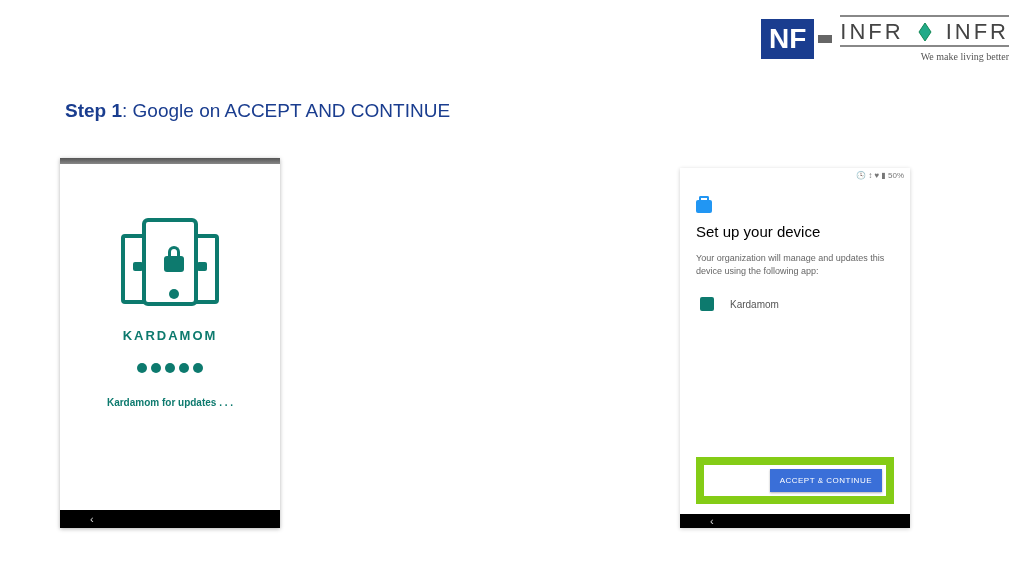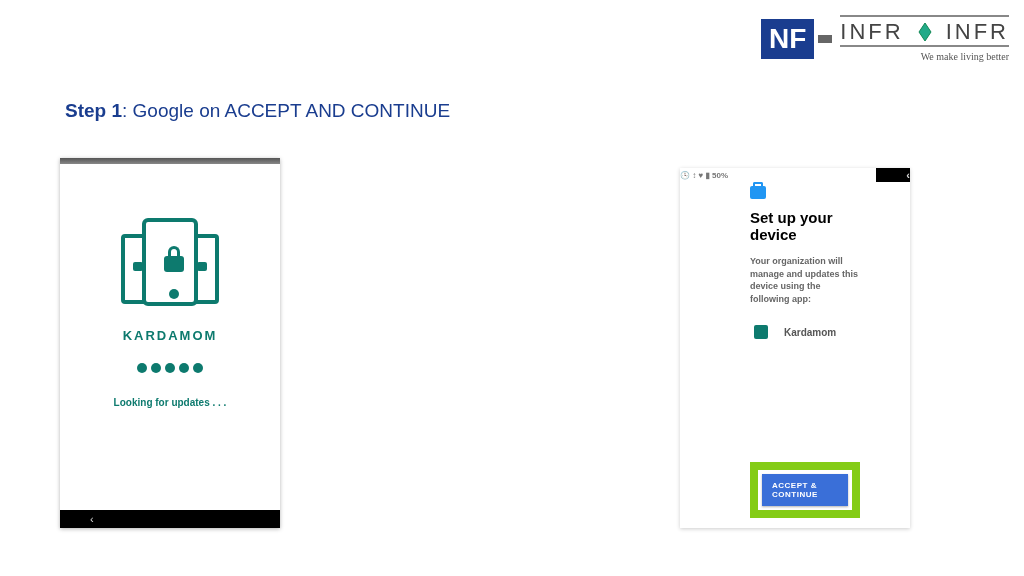--- a/index.html
+++ b/index.html
@@ -35,21 +35,21 @@
     .mini-lock-l { position: absolute; width: 10px; height: 9px; background: #0d7a6e; border-radius: 2px; top: 48px; left: 18px; }
     .mini-lock-r { position: absolute; width: 10px; height: 9px; background: #0d7a6e; border-radius: 2px; top: 48px; right: 18px; }
     .kardamom-title { color: #0d7a6e; font-weight: bold; letter-spacing: 2px; margin-top: 14px; font-size: 13px; }
     .dots-row { display: flex; gap: 4px; margin-top: 20px; }
     .dot { width: 10px; height: 10px; background: #0d7a6e; border-radius: 50%; }
     .looking-text { color: #0d7a6e; font-size: 10px; font-weight: bold; margin-top: 24px; }
     .phone-nav { height: 18px; background: #000; display: flex; align-items: center; padding-left: 30px; }
     .nav-back { color: #ddd; font-size: 11px; }
 
     
-    .phone-right { position: absolute; top: 168px; left: 680px; width: 230px; height: 360px; background: #fff; box-shadow: 0 1px 4px rgba(0,0,0,.2); display: flex; flex-direction: row; font-weight: bold; }
+    .phone-right { position: absolute; top: 168px; left: 680px; width: 230px; height: 360px; background: #fff; box-shadow: 0 1px 4px rgba(0,0,0,.2); display: flex; flex-direction: column; }
     .status-bar { height: 14px; display: flex; justify-content: flex-end; align-items: center; padding-right: 6px; gap: 3px; font-size: 8px; color: #777; }
     .phone-right-body { flex: 1; padding: 18px 16px 10px 16px; display: flex; flex-direction: column; }
     .briefcase-icon { width: 16px; height: 13px; background: #2196f3; border-radius: 2px; position: relative; margin-bottom: 10px; }
     .briefcase-icon::before { content:''; position: absolute; width: 6px; height: 3px; border: 2px solid #2196f3; border-bottom: none; top: -4px; left: 3px; border-radius: 2px 2px 0 0; }
     .setup-title { font-size: 15px; color: #000000; margin-bottom: 12px; }
     .setup-para { font-size: 9px; color: #666; line-height: 1.4; margin-bottom: 14px; }
     .view-terms { color: #2196f3; }
     .app-row { display: flex; align-items: center; gap: 12px; margin-top: 4px; }
     .app-icon { width: 22px; height: 18px; position: relative; }
     .app-icon-inner { position: absolute; width: 14px; height: 14px; background: #0d7a6e; border-radius: 2px; left: 4px; top: 2px; }
@@ -101,21 +101,21 @@
       </div>
     </div>
     <div class="kardamom-title">KARDAMOM</div>
     <div class="dots-row">
       <div class="dot"></div>
       <div class="dot"></div>
       <div class="dot"></div>
       <div class="dot"></div>
       <div class="dot"></div>
     </div>
-    <div class="looking-text">Looking for updates . . .</div>
+    <div class="looking-text">Kardamom for updates . . .</div>
   </div>
   <div class="phone-nav">
     <span class="nav-back">‹</span>
   </div>
 </div>
 
 <div class="phone-right">
   <div class="status-bar">
     <span>🕓 ↕ ♥ ▮ 50%</span>
   </div>

